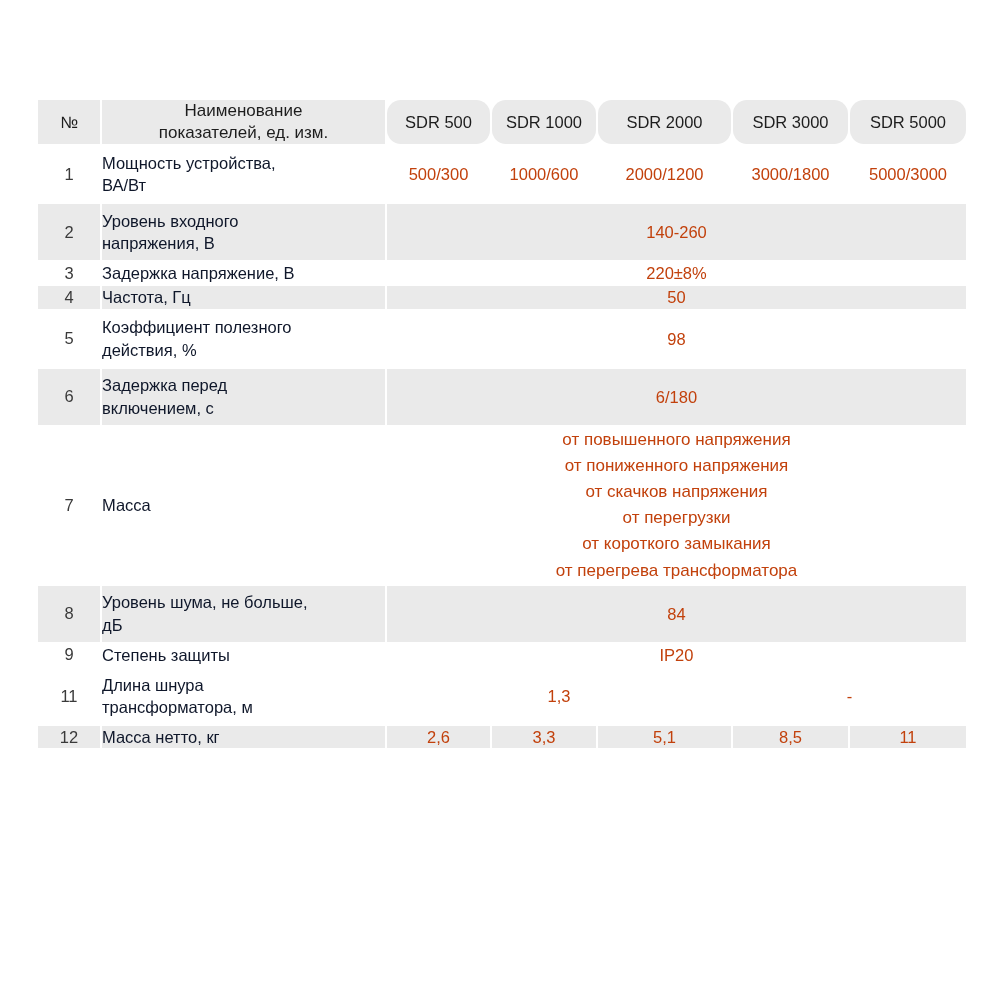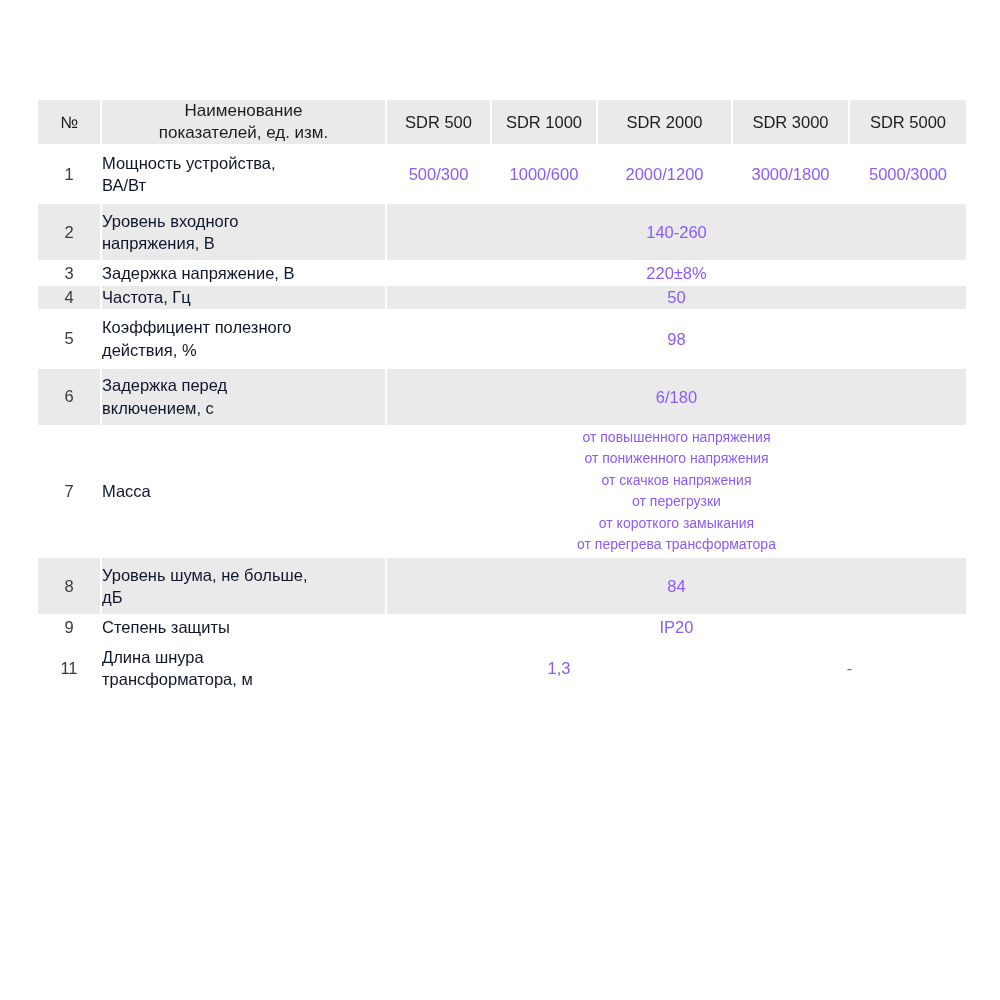--- a/index.html
+++ b/index.html
@@ -65,21 +65,21 @@
   .cell-name {
     text-align: left;
     font-size: 16.5px;
     color: #0f172a;
     padding: 8px 10px 8px 14px;
     line-height: 1.35;
   }
   .cell-val {
     text-align: center;
     font-size: 16.5px;
-    color: #8b5cf6;
+    color: #c2410c;
     padding: 8px 4px;
     line-height: 1.35;
   }
 
   
   .head-num {
     text-align: center;
     font-size: 16.5px;
     font-weight: bold;
     color: #1d1d1d;
@@ -93,28 +93,29 @@
     padding: 10px 10px 10px 14px;
     line-height: 1.3;
   }
   .head-model {
     text-align: center;
     font-size: 16.5px;
     font-weight: bold;
     color: #1d1d1d;
     padding: 10px 2px;
     white-space: nowrap;
+    border-radius: 14px;
   }
 
   .row-tall-1 { height: 56px; }
 
   .protect-list {
     display: block;
     line-height: 1.54;
-    font-size: 14px;
+    font-size: 17px;
     text-align: center;
   }
   .protect-list span { display: block; }
   .cell-protect { padding: 14px 4px 16px 4px; }
   .cell-label-7 { padding-left: 14px; }
 </style>
 </head>
 <body>
 
 <div id="spec-table-wrap">
@@ -229,16 +230,25 @@
     <tr class="plain row-tall-1">
       <td class="cell-num">11</td>
       <td class="cell-name">
         <span>Длина шнура</span><br>
         <span>трансформатора, м</span>
       </td>
       <td class="cell-val" colspan="3">1,3</td>
       <td class="cell-val" colspan="2">-</td>
     </tr>
 
+    <tr class="shaded">
+      <td class="cell-num">12</td>
+      <td class="cell-name">Масса нетто, кг</td>
+      <td class="cell-val">2,6</td>
+      <td class="cell-val">3,3</td>
+      <td class="cell-val">5,1</td>
+      <td class="cell-val">8,5</td>
+      <td class="cell-val">11</td>
+    </tr>
 
   </tbody>
     </table>
 </div>
 
 </body></html>

